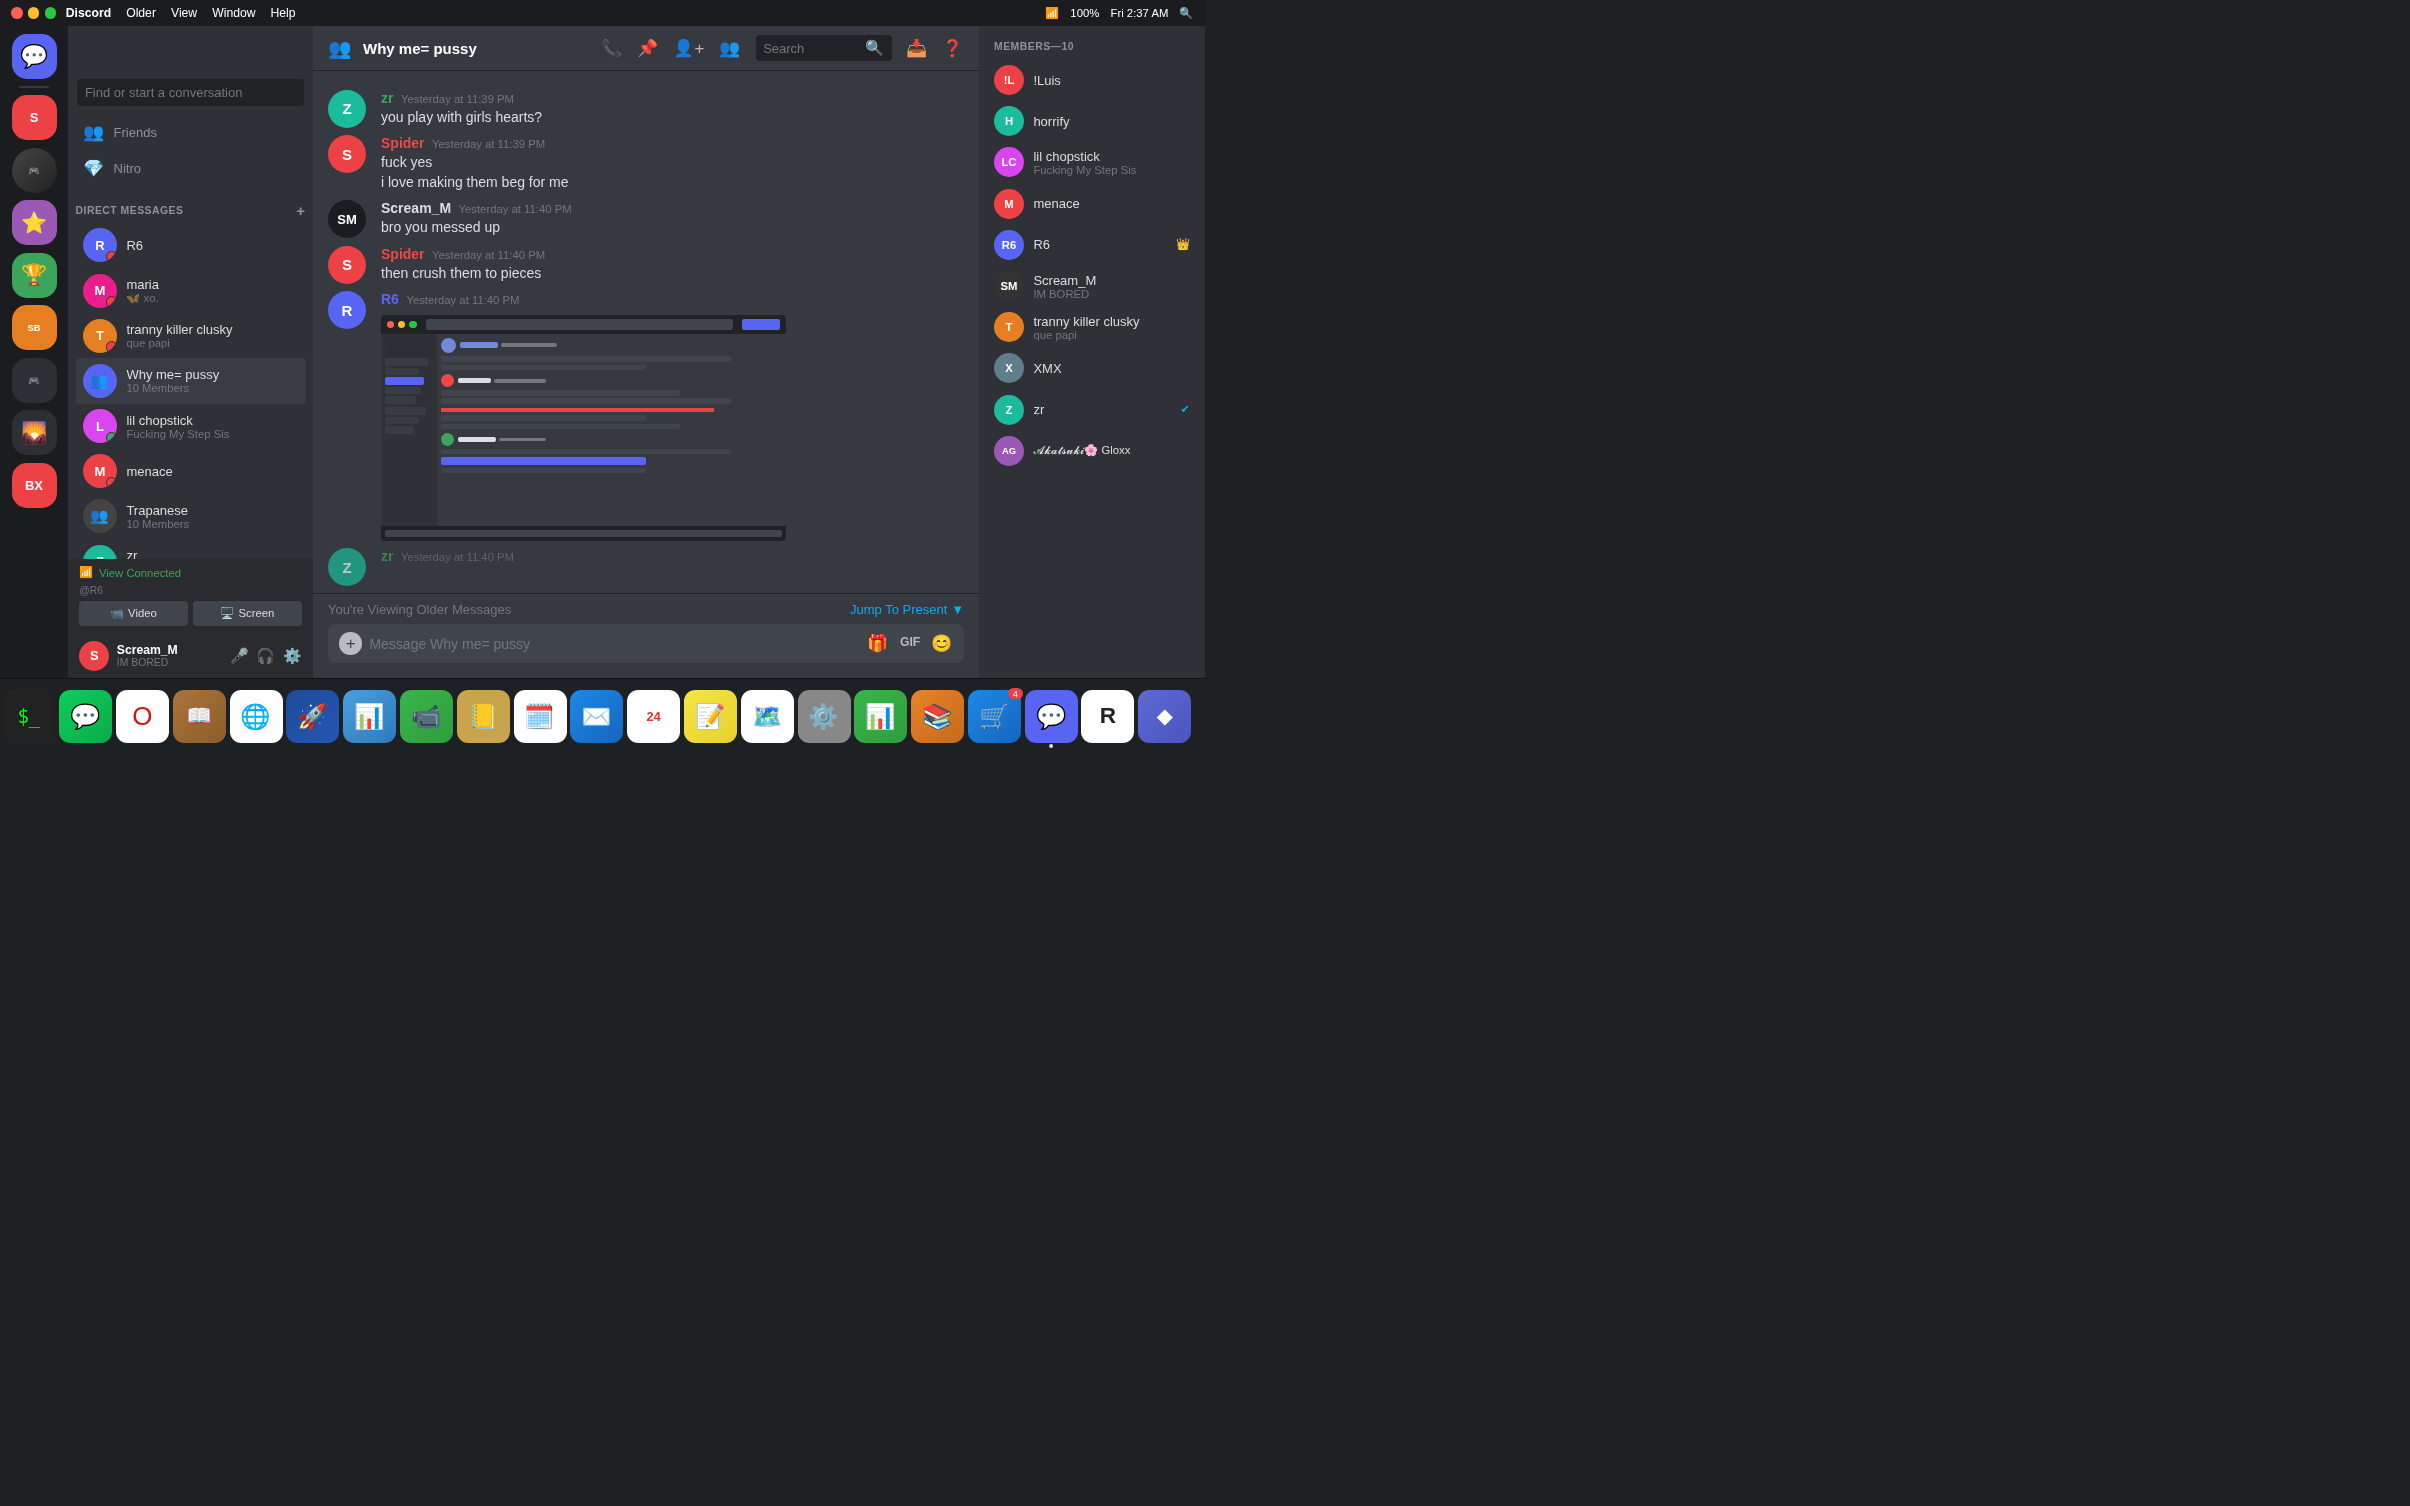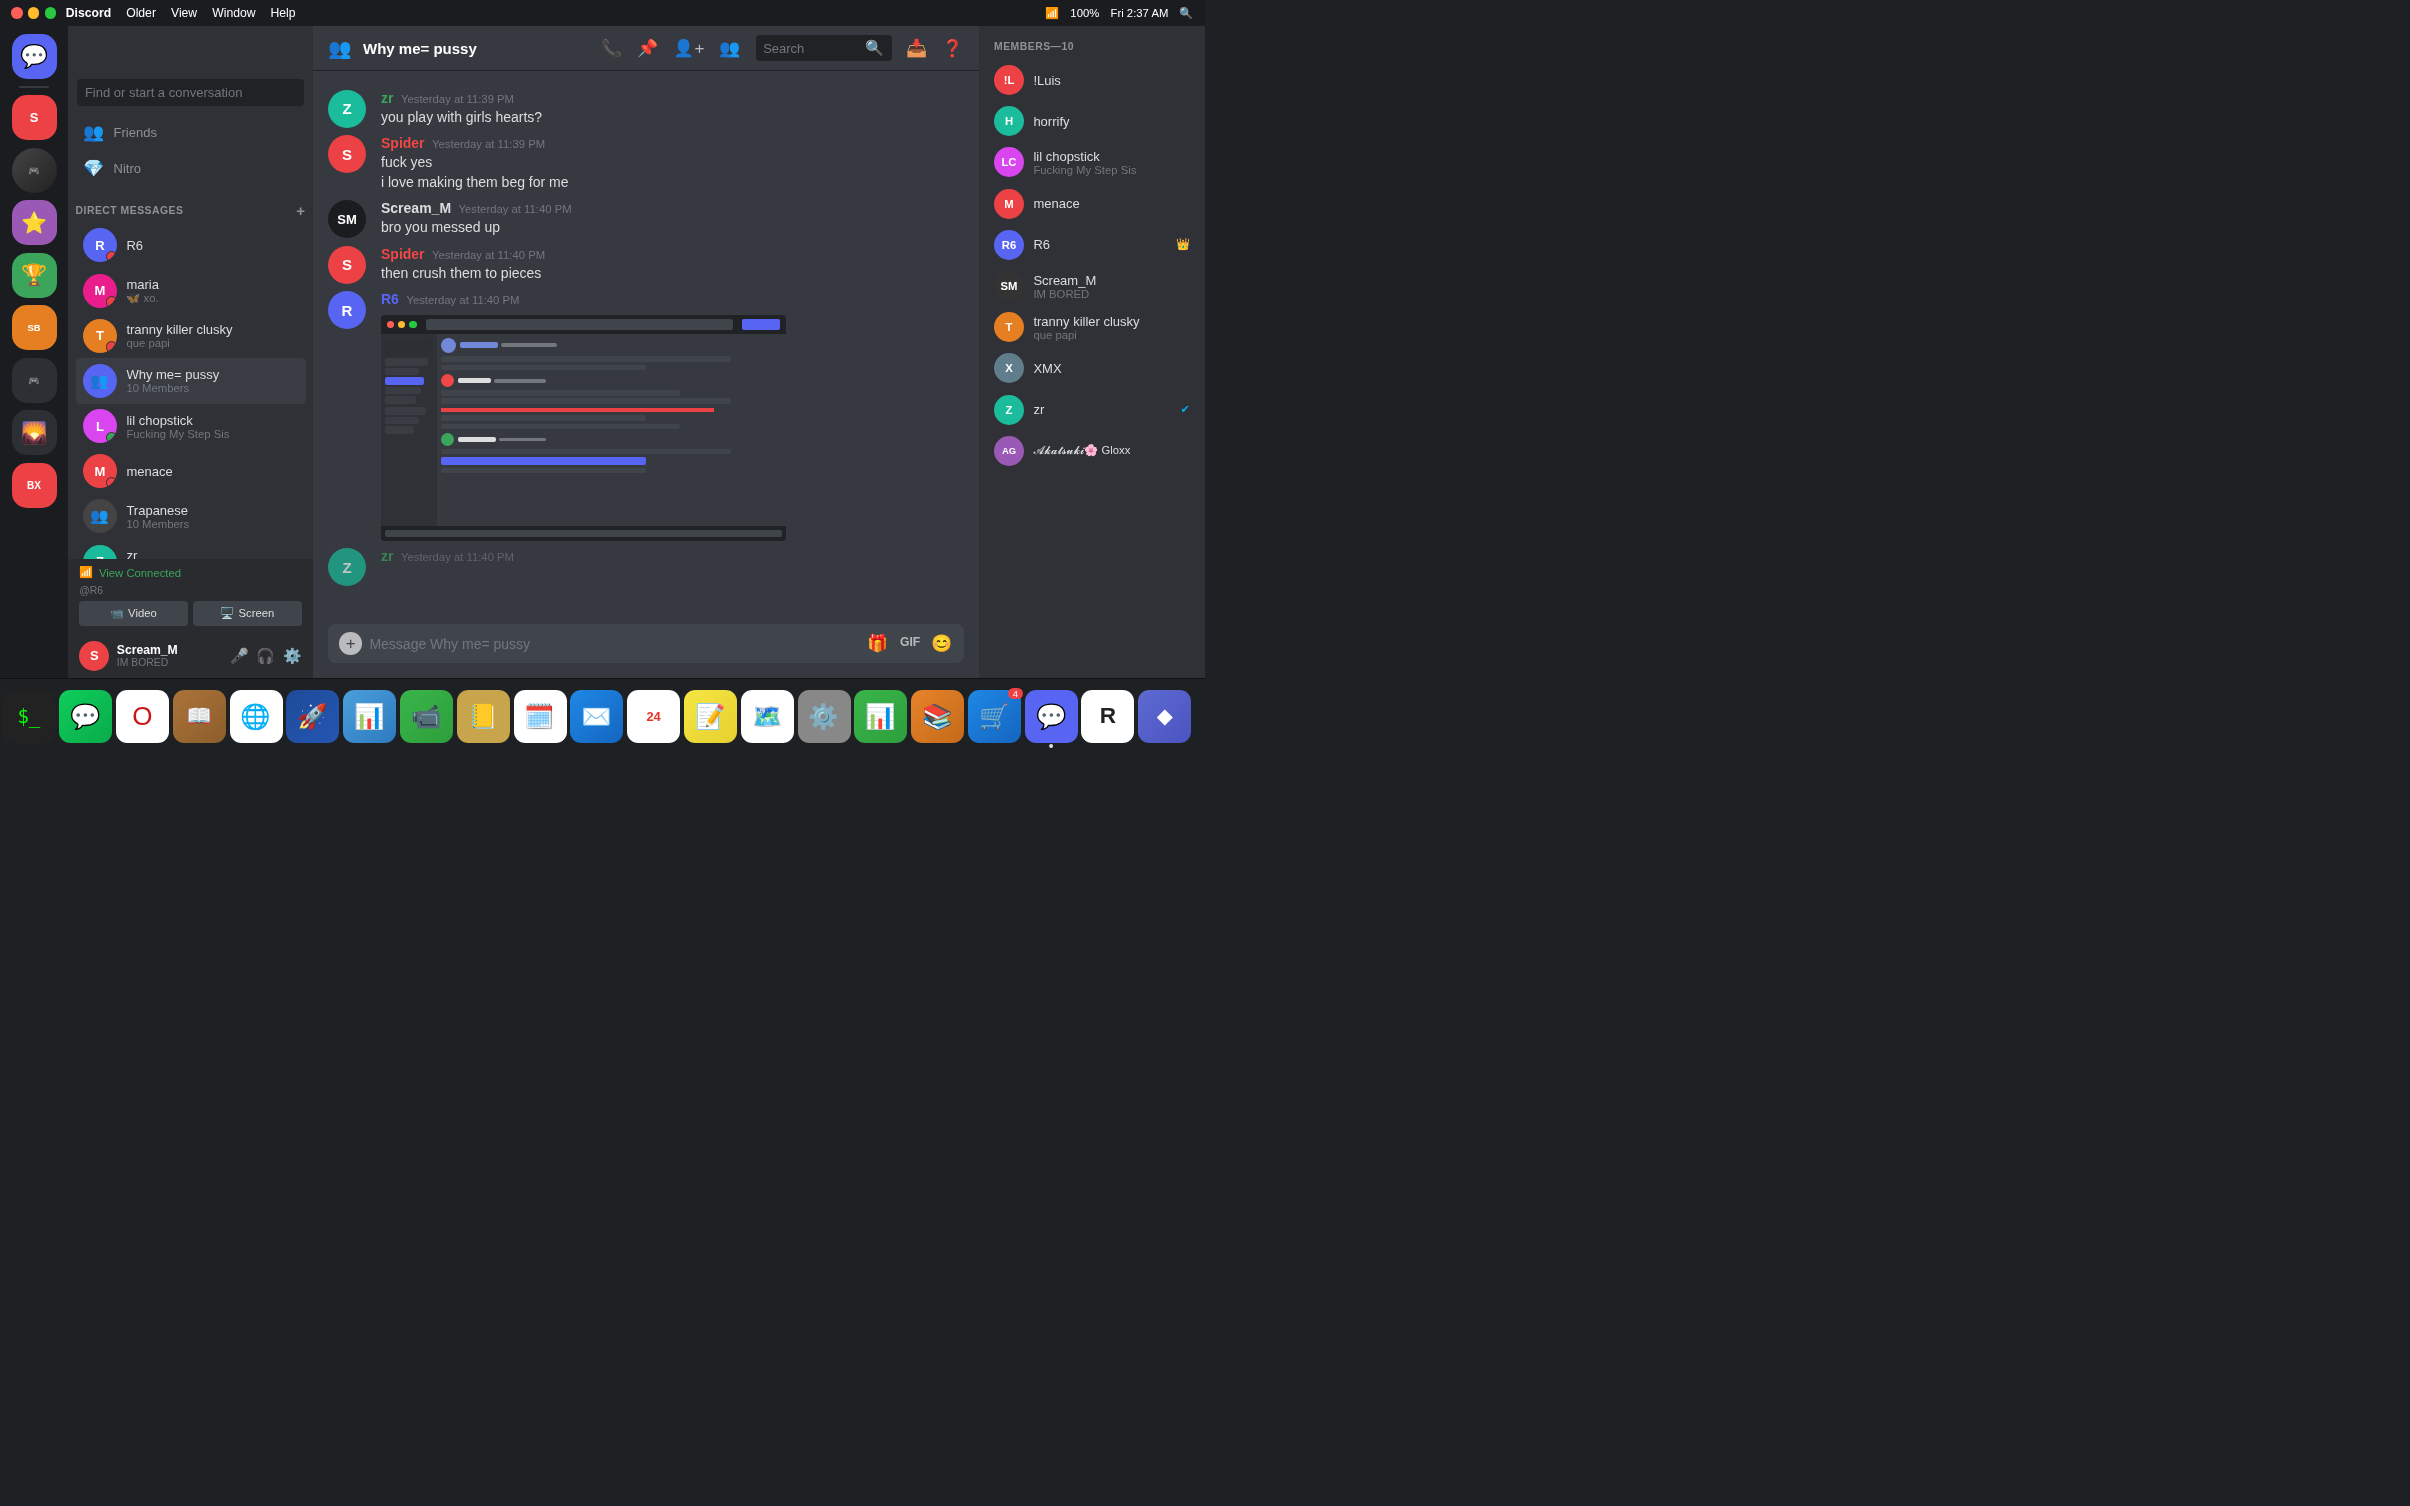--- a/index.html
+++ b/index.html
@@ -531,21 +531,21 @@
     <div class="server-icon" style="background:#e67e22;border-radius:15px;">
       <span style="font-size:9.4px;font-weight:700;color:#fff;">SB</span>
     </div>
     <div class="server-icon" style="background:#2c2f33;border-radius:15px;">
       <span style="font-size:9.4px;color:#888;">🎮</span>
     </div>
     <div class="server-icon" style="background:#2c2f33;border-radius:15px;">
       <span style="font-size:21px;">🌄</span>
     </div>
     <div class="server-icon" style="background:#ed4245;border-radius:15px;">
-      <span style="font-size:10px;font-weight:700;color:#fff;">BX</span>
+      <span style="font-size:13px;font-weight:700;color:#fff;">BX</span>
     </div>
   </div>
 
   <div class="dm-sidebar">
     <div class="dm-search">
       <input type="text" placeholder="Find or start a conversation" style="">
     </div>
     <div class="dm-nav">
       <div class="dm-nav-item">
         <span class="nav-icon">👥</span>
@@ -832,20 +832,27 @@
         <div class="message-avatar av-teal" style="display:flex;align-items:center;justify-content:center;color:#fff;font-size:15px;font-weight:700;">Z</div>
         <div class="message-content">
           <div class="message-header">
             <span class="message-author" style="color:#3ba55c;">zr</span>
             <span class="message-time">Yesterday at 11:40 PM</span>
           </div>
         </div>
       </div>
     </div>
 
+    <div class="older-messages-bar">
+      <span class="older-msg-text">You're Viewing Older Messages</span>
+      <button class="jump-btn">
+        <span>Jump To Present</span>
+        <span>▼</span>
+      </button>
+    </div>
 
     <div class="message-input-area">
       <div class="message-input-box">
         <div class="add-btn">+</div>
         <input type="text" placeholder="Message Why me= pussy" style="">
         <div class="input-icons">
           <span style="cursor:pointer;font-size:17px;">🎁</span>
           <span style="cursor:pointer;font-size:12.2px;font-weight:700;color:#b9bbbe;background:#40444b;padding:1.9px 3.8px;border-radius:2.8px;">GIF</span>
           <span style="cursor:pointer;font-size:17px;">😊</span>
         </div>

